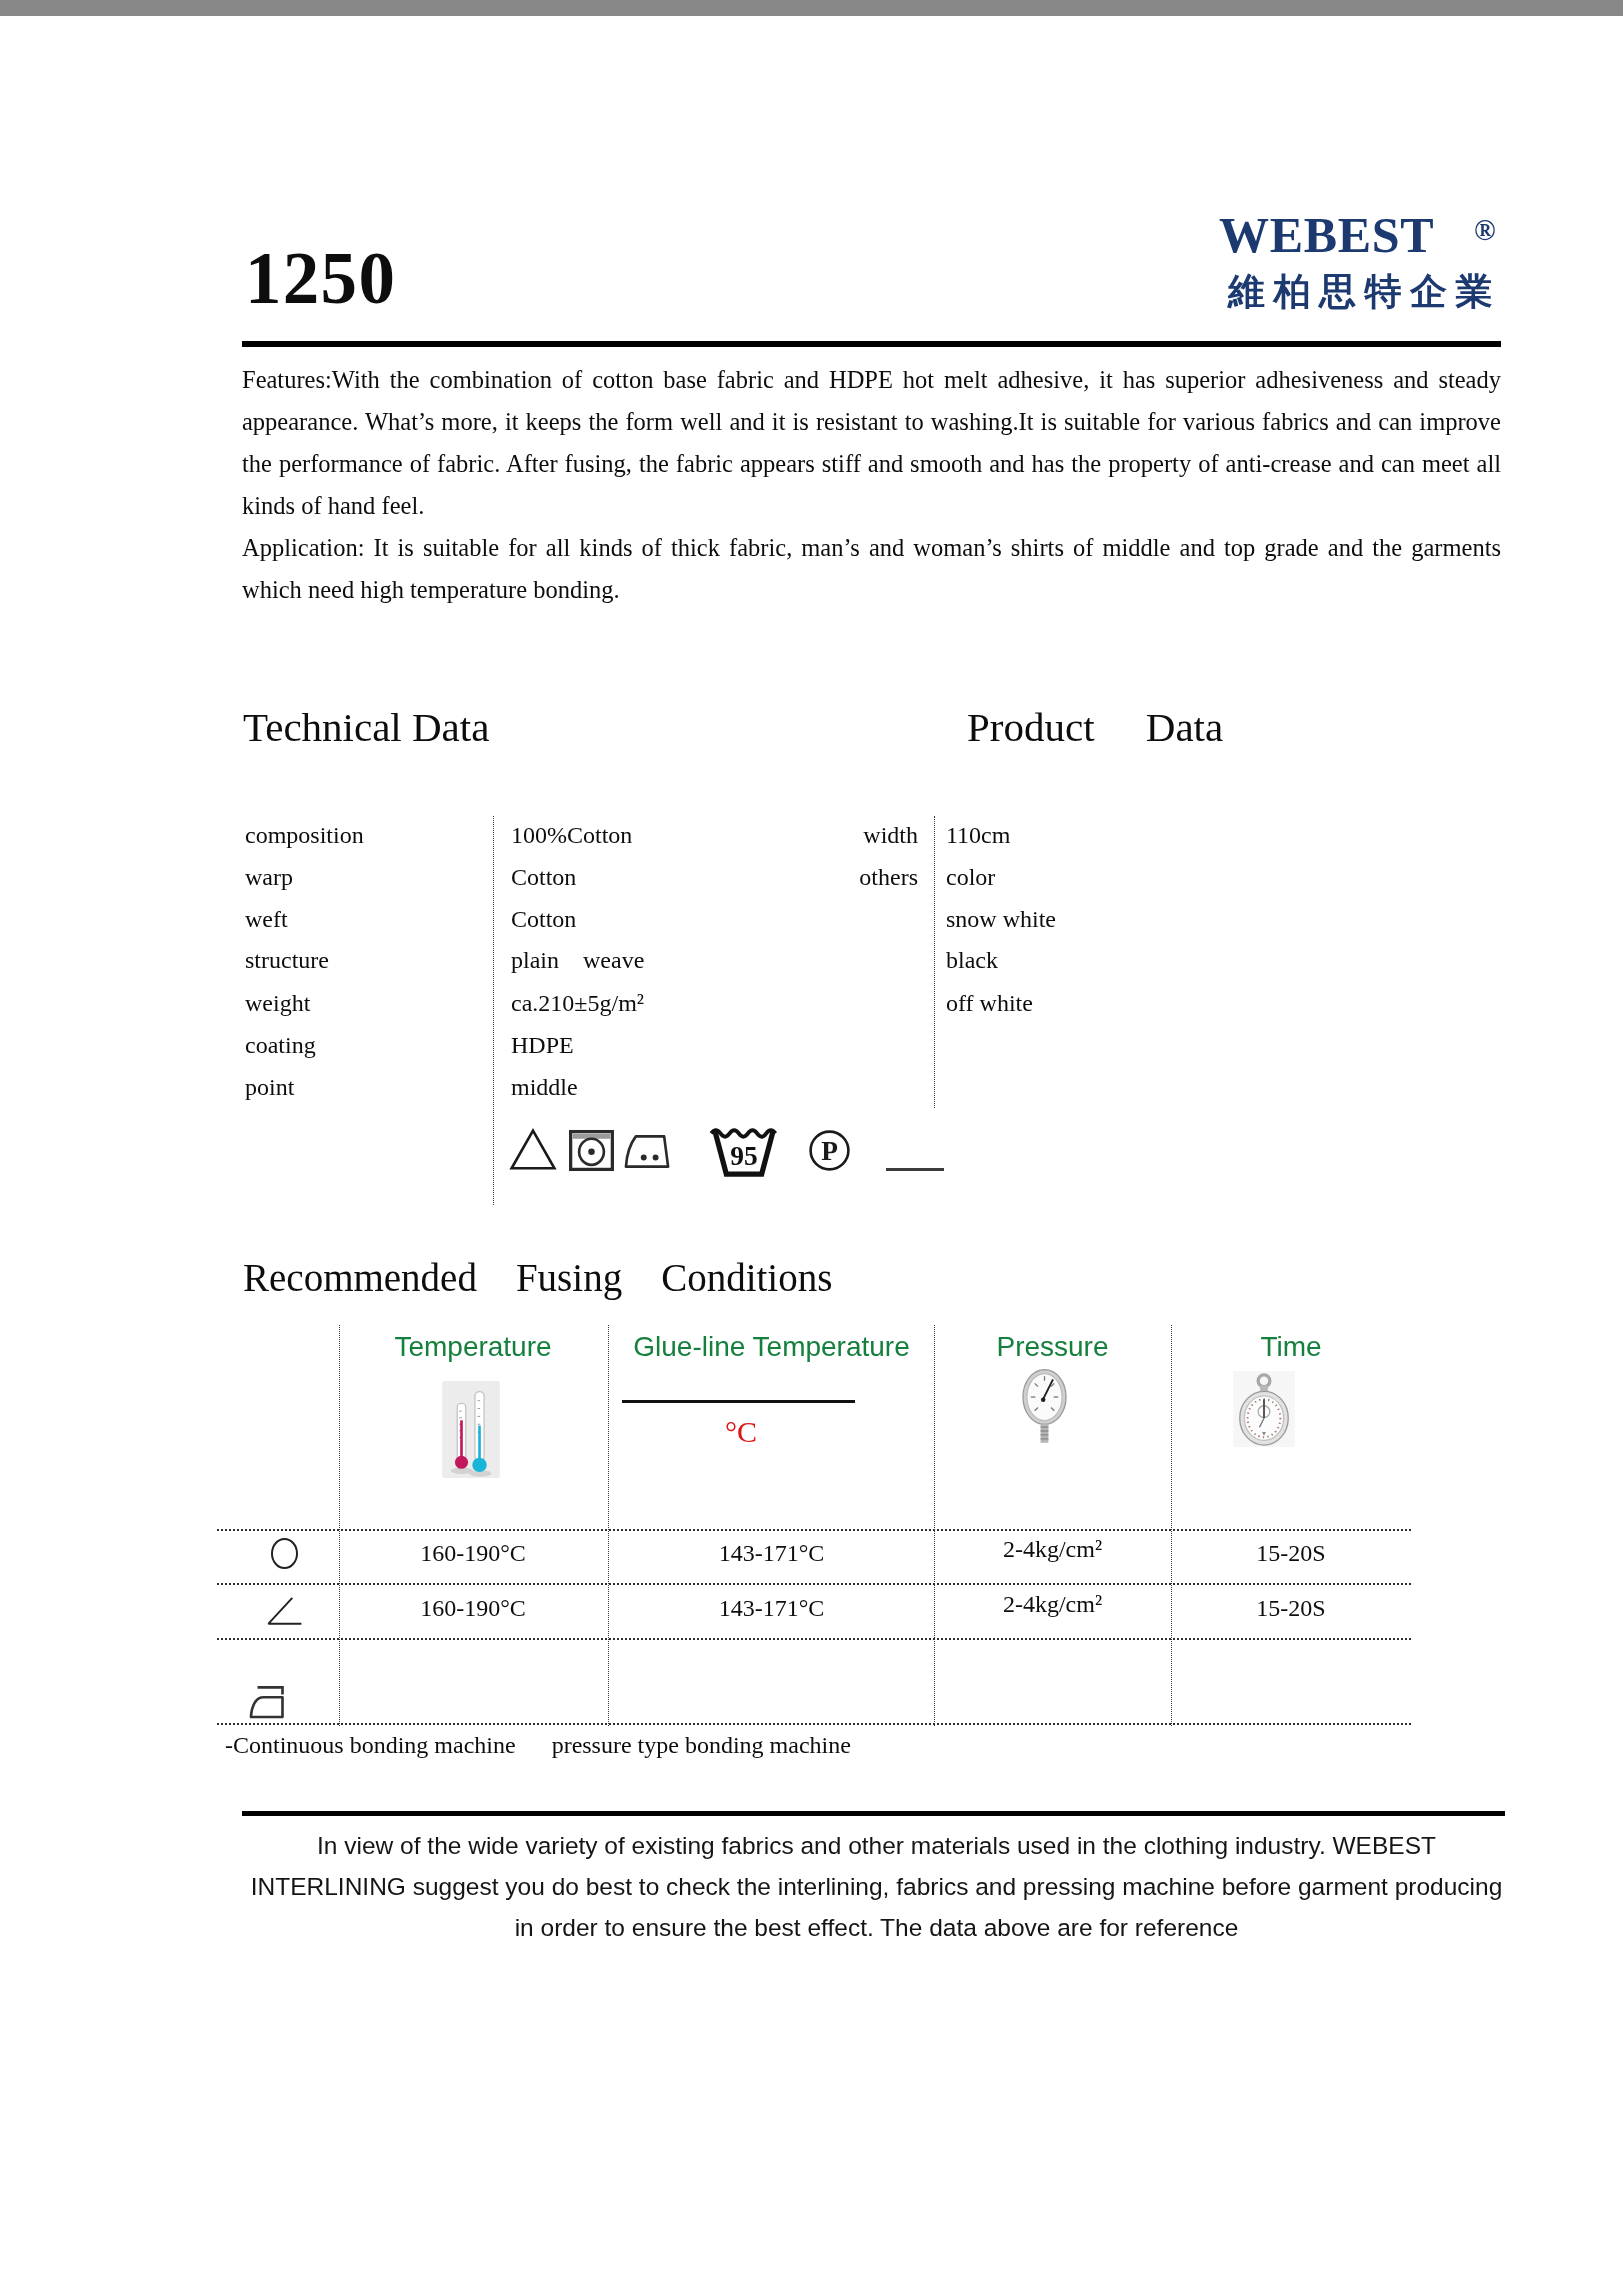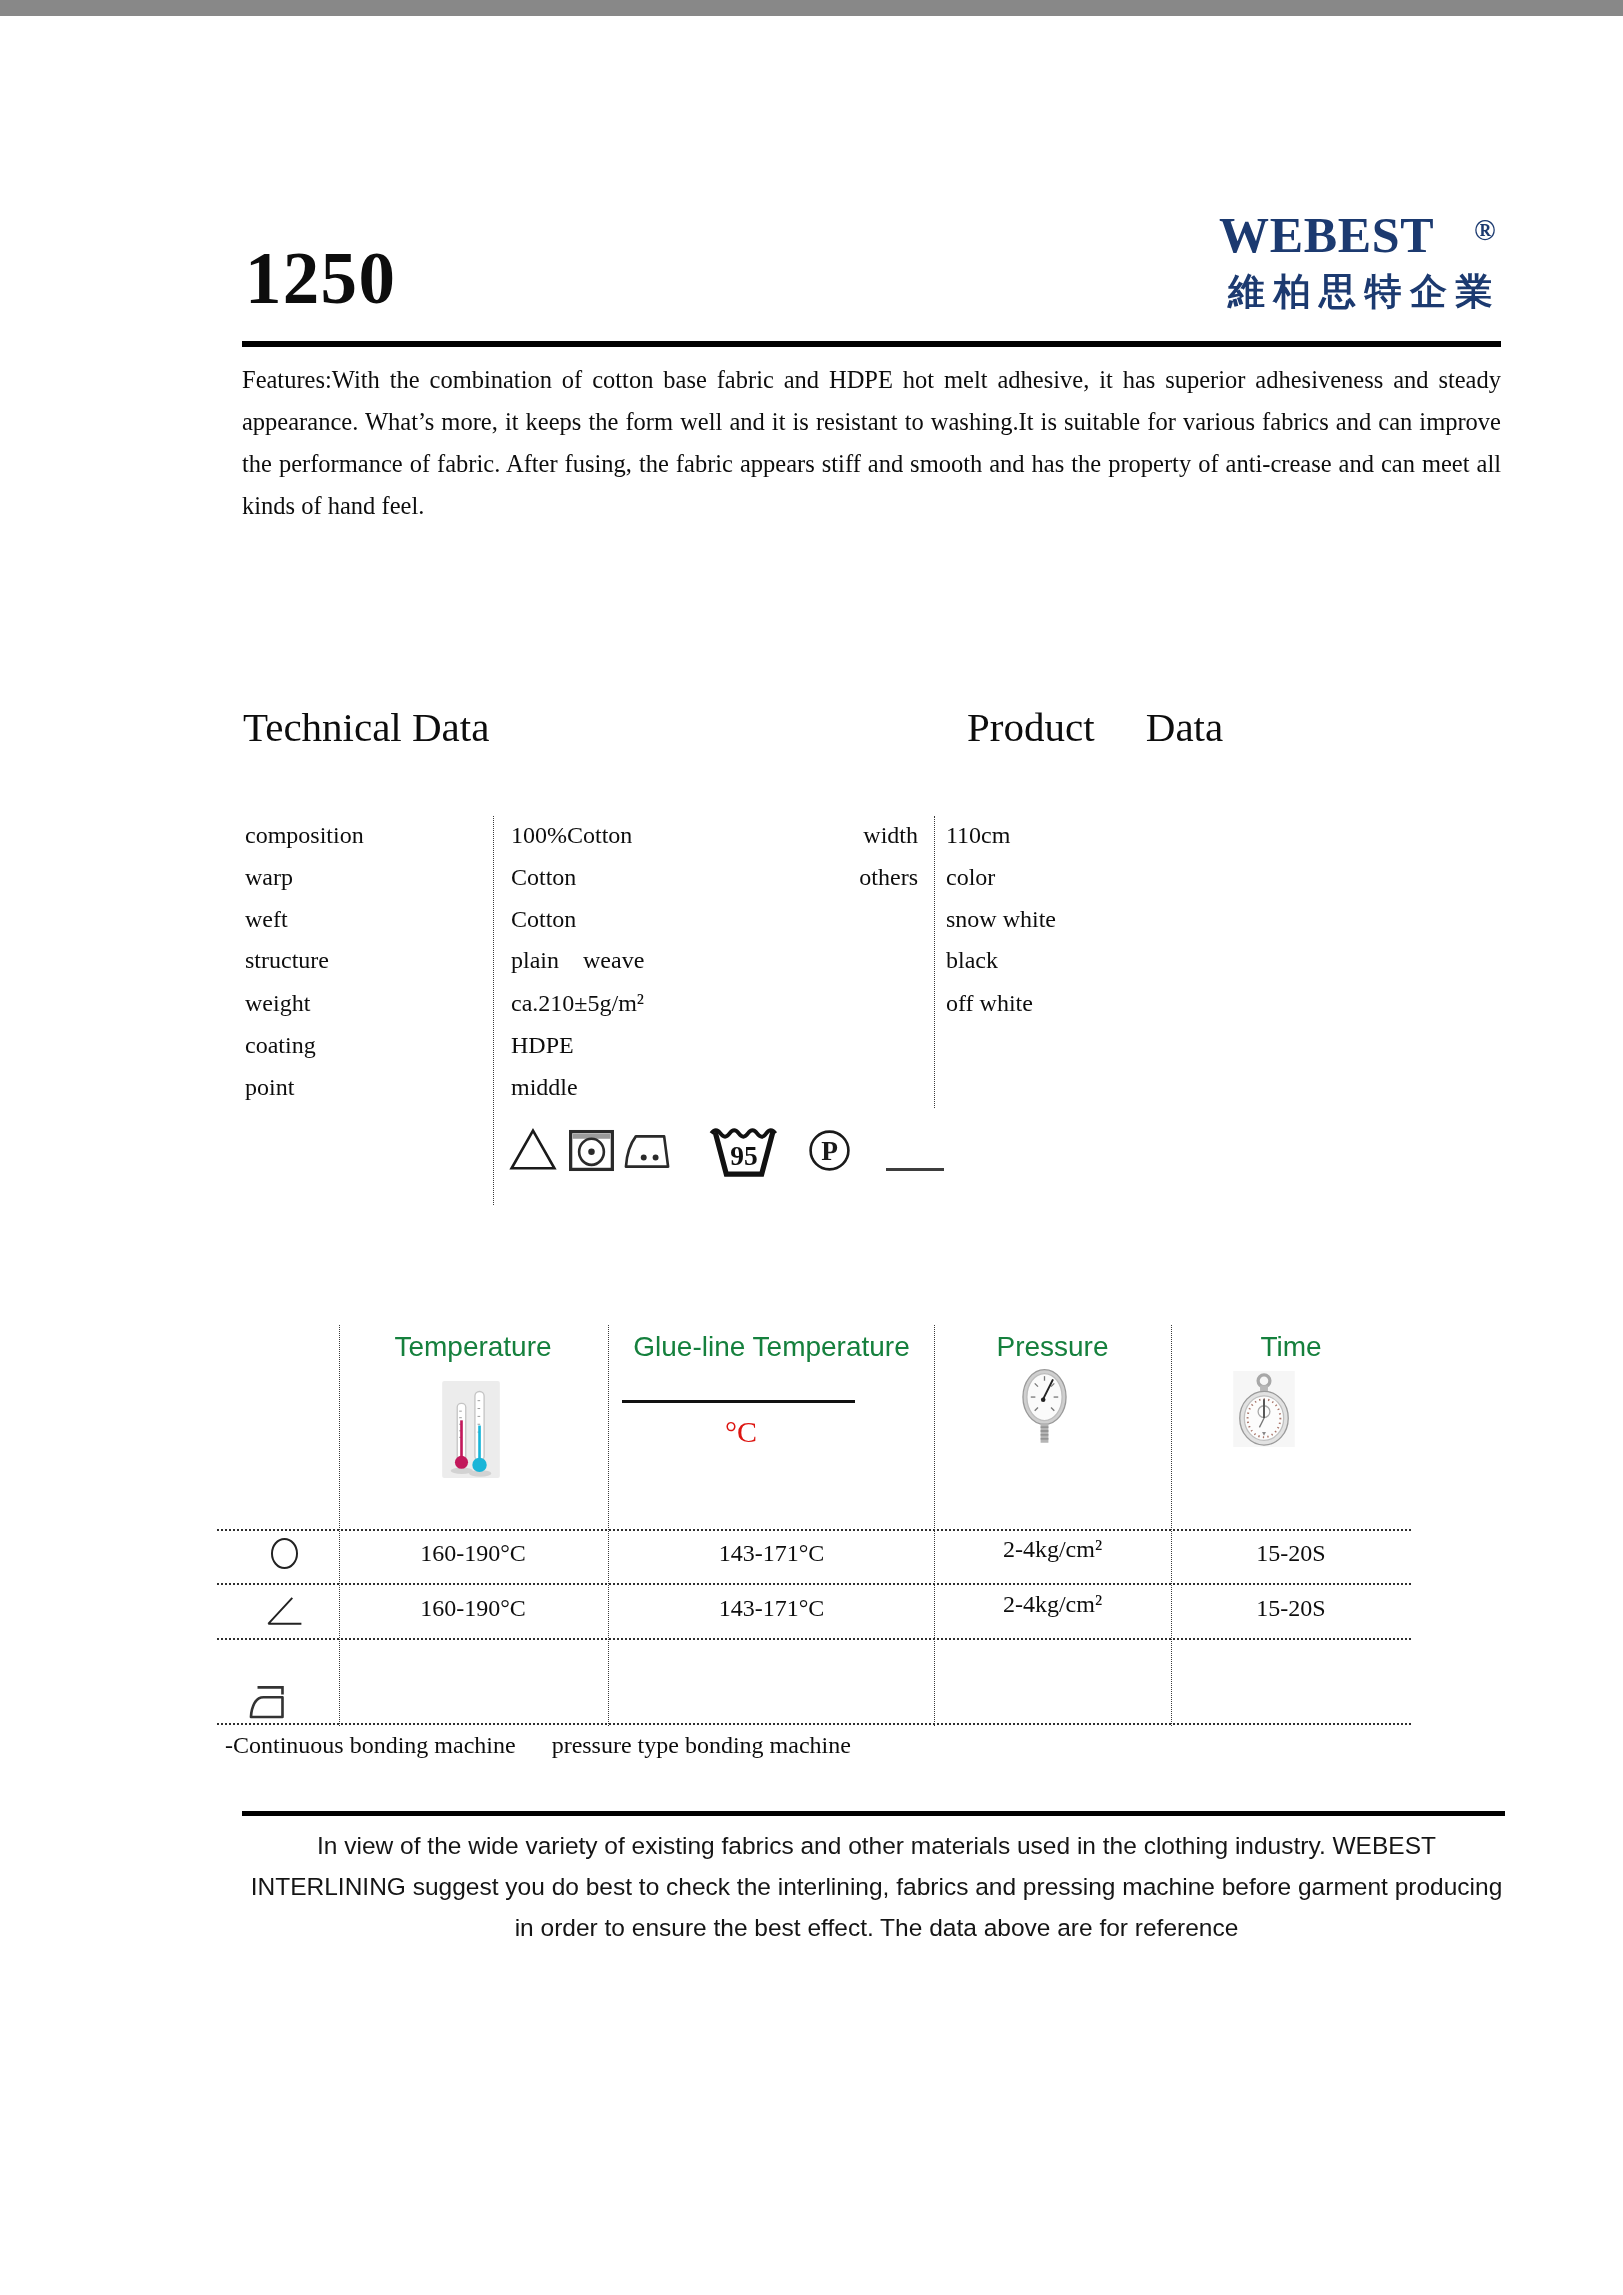--- a/index.html
+++ b/index.html
@@ -58,20 +58,21 @@
 <div id="page">
 
   <div class="abs pcode">1250</div>
   <div class="abs brand">WEBEST</div>
   <div class="abs reg">®</div>
   <div class="abs cjk">維柏思特企業</div>
   <div class="abs rule rule-top"></div>
 
   <div class="abs bodytext">
     <p>Features:With the combination of cotton base fabric and HDPE hot melt adhesive, it has superior adhesiveness and steady appearance. What’s more, it keeps the form well and it is resistant to washing.It is suitable for various fabrics and can improve the performance of fabric. After fusing, the fabric appears stiff and smooth and has the property of anti-crease and can meet all kinds of hand feel.</p>
+    <p>Application: It is suitable for all kinds of thick fabric, man’s and woman’s shirts of middle and top grade and the garments which need high temperature bonding.</p>
   </div>
 
   <h2 class="abs sec tech-title">Technical Data</h2>
   <h2 class="abs sec prod-title pre">Product     Data</h2>
 
   <div class="abs cell tlabel" style="top:804px">composition</div>
   <div class="abs cell tlabel" style="top:846px">warp</div>
   <div class="abs cell tlabel" style="top:888px">weft</div>
   <div class="abs cell tlabel" style="top:929px">structure</div>
   <div class="abs cell tlabel" style="top:972px">weight</div>
@@ -127,20 +128,21 @@
     </svg>
   </div>
   <div class="abs" style="left:808px;top:1113px">
     <svg class="careicon" width="43" height="43" viewBox="0 0 66 66">
       <circle cx="33" cy="33" r="29" fill="none" stroke="#1a1a1a" stroke-width="4"></circle>
       <text x="33" y="48" font-size="42" font-weight="bold" text-anchor="middle" fill="#1a1a1a" font-family="Liberation Serif,DejaVu Serif,serif">P</text>
     </svg>
   </div>
   <div class="abs flatline"></div>
 
+  <h2 class="abs sec fusing-title pre">Recommended    Fusing    Conditions</h2>
 
   <div class="abs grid">
 
     <div class="v" style="left:122px"></div>
     <div class="v" style="left:391px"></div>
     <div class="v" style="left:717px"></div>
     <div class="v" style="left:954px"></div>
     <div class="h" style="top:204px"></div>
     <div class="h" style="top:258px"></div>
     <div class="h" style="top:313px"></div>

